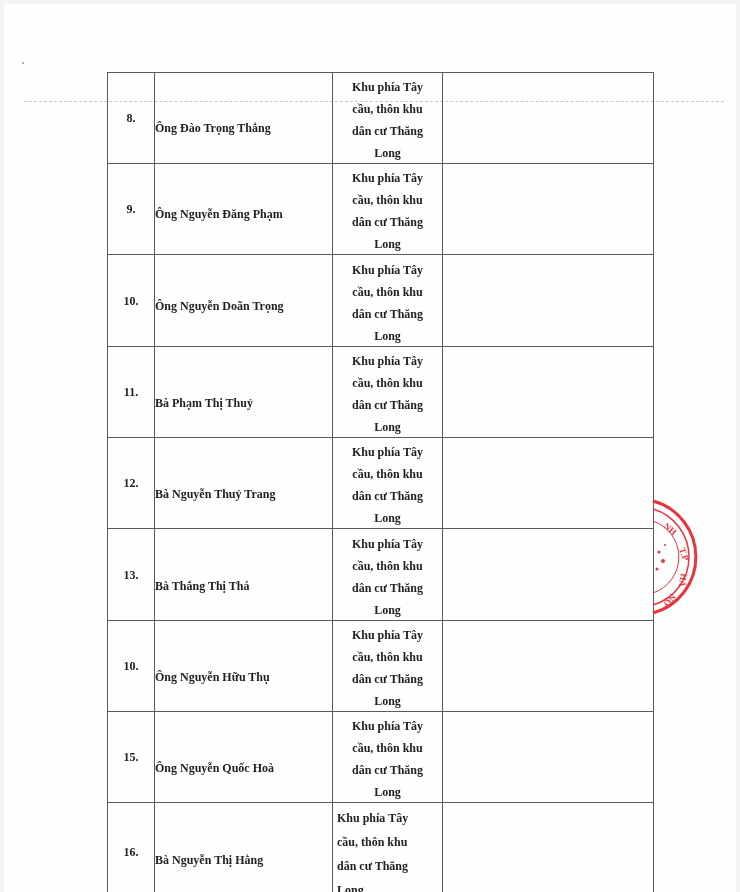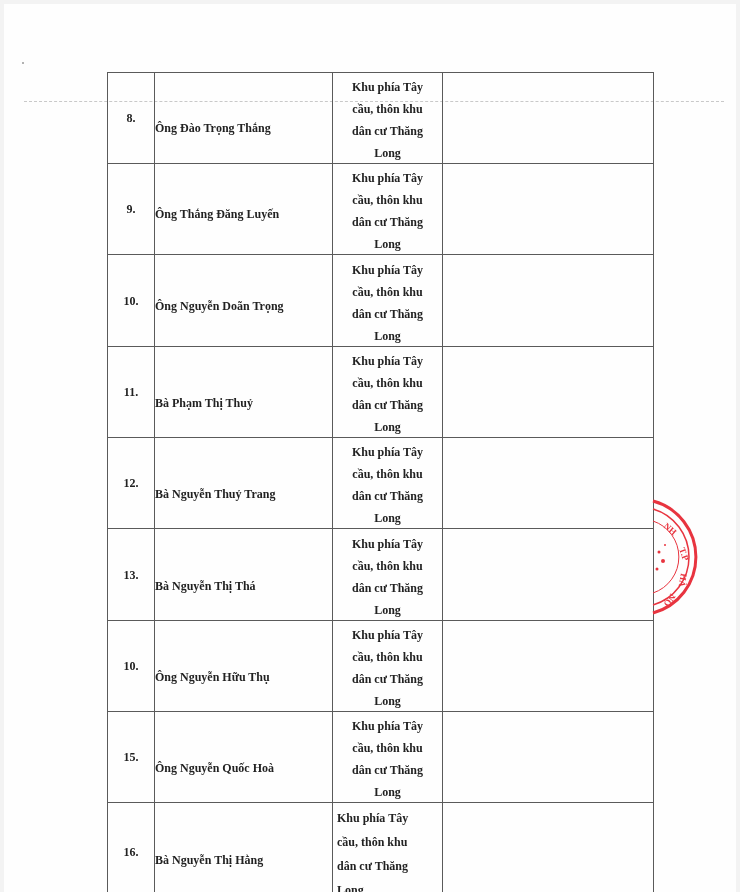--- a/index.html
+++ b/index.html
@@ -63,21 +63,21 @@
             <div>cầu, thôn khu</div>
             <div>dân cư Thăng</div>
             <div>Long</div>
           </div>
         </td>
       <td class="blank"></td>
     </tr>
     <tr style="height:87px">
       <td class="stt">9.</td>
       <td class="name">
-          <span>Ông Thắng Đăng Luyến</span>
+          <span>Ông Nguyễn Đăng Phạm</span>
         </td>
       <td class="addr">
           <div>
         <div>Khu phía Tây</div>
             <div>cầu, thôn khu</div>
             <div>dân cư Thăng</div>
             <div>Long</div>
           </div>
         </td>
       <td class="blank"></td>
@@ -123,21 +123,21 @@
             <div>cầu, thôn khu</div>
             <div>dân cư Thăng</div>
             <div>Long</div>
           </div>
         </td>
       <td class="blank"></td>
     </tr>
     <tr style="height:92px">
       <td class="stt">13.</td>
       <td class="name">
-          <span style="padding-top:22px">Bà Nguyễn Thị Thá</span>
+          <span style="padding-top:22px">Bà Thắng Thị Thá</span>
         </td>
       <td class="addr">
           <div>
         <div>Khu phía Tây</div>
             <div>cầu, thôn khu</div>
             <div>dân cư Thăng</div>
             <div>Long</div>
           </div>
         </td>
       <td class="blank"></td>

